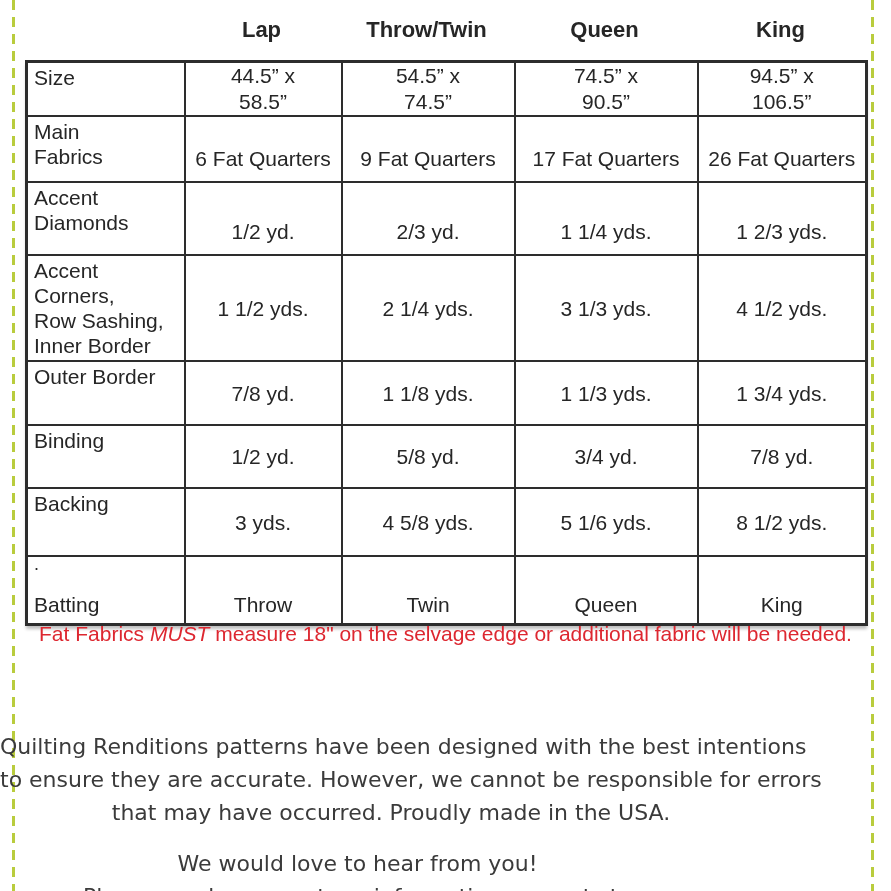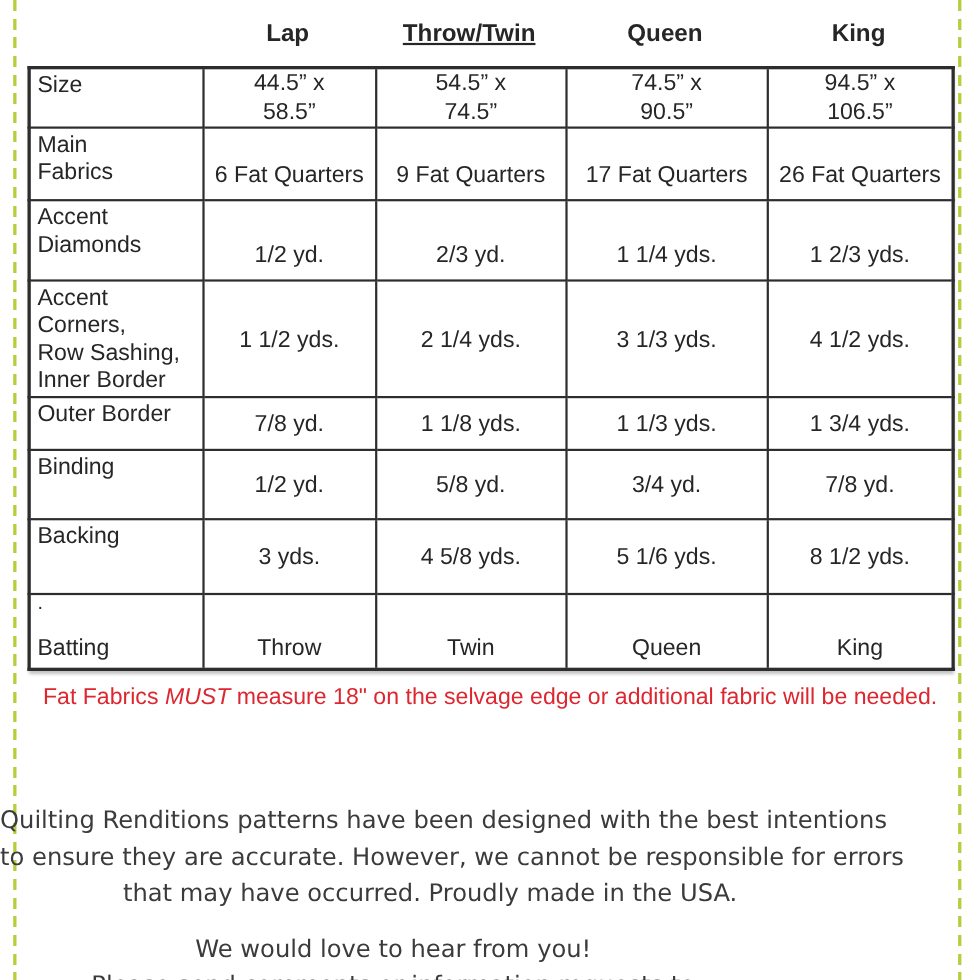--- a/index.html
+++ b/index.html
@@ -33,21 +33,21 @@
     top: 16px;
     width: 840px;
     display: flex;
     font-weight: bold;
     font-size: 22px;
     line-height: 27px;
   }
   .col-headers .spacer { width: 158px; }
   .col-headers .ch { text-align: center; }
   .col-headers .c1 { width: 157px; }
-  .col-headers .c2 { width: 173px; text-decoration: underline; }
+  .col-headers .c2 { width: 173px; }
   .col-headers .c3 { width: 183px; }
   .col-headers .c4 { width: 169px; }
 
   
   table.fabric-table {
     position: absolute;
     left: 25px;
     top: 60px;
     width: 840px;
     border-collapse: collapse;
@@ -72,21 +72,21 @@
     text-align: center;
     vertical-align: middle;
     padding: 0 2px;
     margin-top: 48px;
   }
   tr.r1 td.val { line-height: 26px; }
   tr.r1 { height: 52px; }
   tr.r2 { height: 66px; }
   tr.r3 { height: 73px; }
   tr.r4 { height: 101px; }
-  tr.r5 { height: 48px; }
+  tr.r5 { height: 64px; }
   tr.r6 { height: 63px; }
   tr.r7 { height: 68px; }
   tr.r8 { height: 68px; }
   tr.r2 td.val, tr.r3 td.val { vertical-align: bottom; padding-bottom: 10px; }
   tr.r8 td.val { vertical-align: bottom; padding-bottom: 6px; }
   tr.r8 td.lbl { vertical-align: bottom; padding-bottom: 6px; position: relative; }
   .stray {
     position: absolute;
     top: 0px;
     left: 6px;

